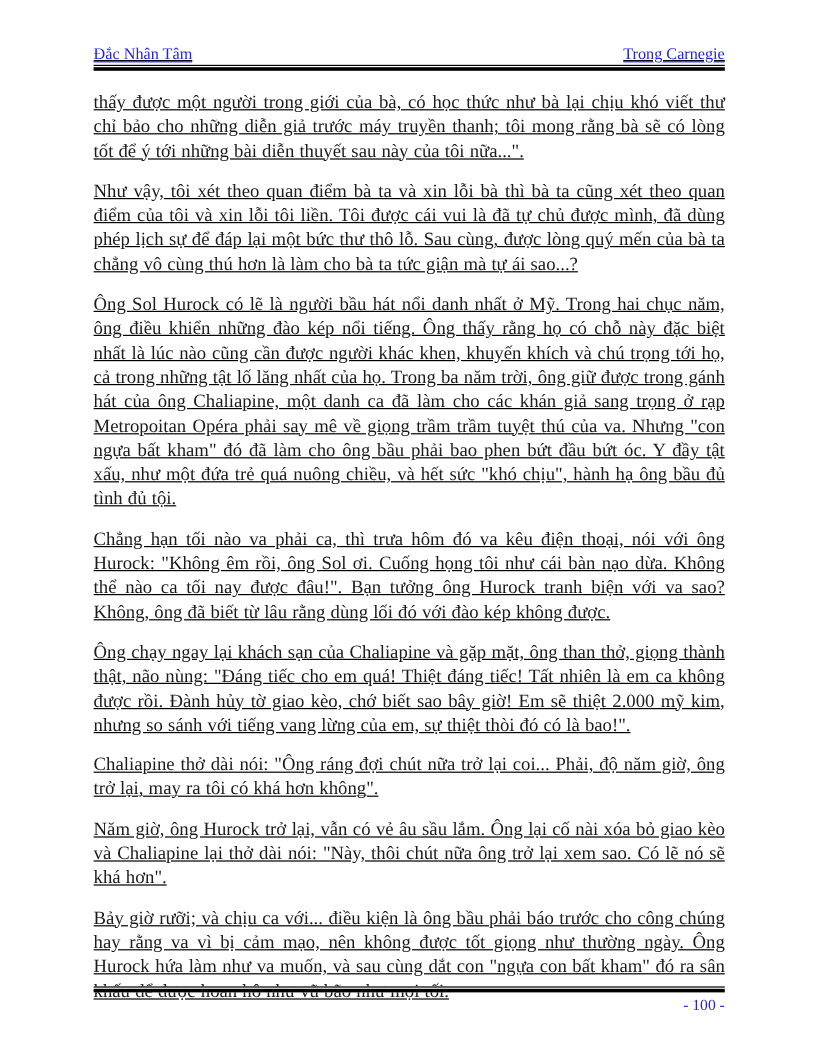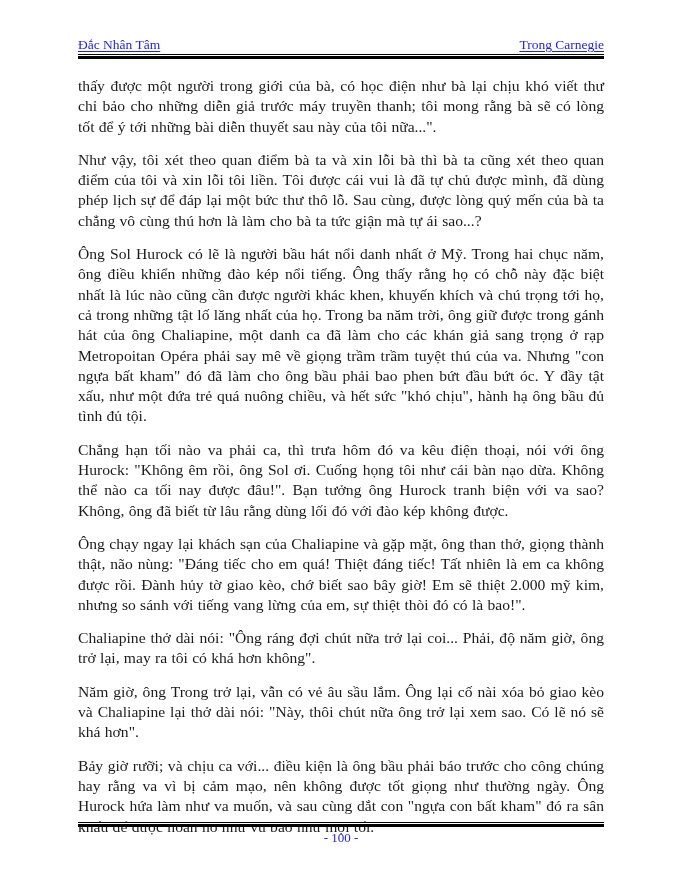--- a/index.html
+++ b/index.html
@@ -9,20 +9,21 @@
     background: #ffffff;
     position: relative;
     overflow: hidden;
     font-family: "Liberation Serif", serif;
   }
   .page {
     position: absolute;
     inset: 0;
     padding: 37px 76px 0 78px;
     box-sizing: border-box;
+    text-decoration: underline;
   }
   .header {
     display: flex;
     justify-content: space-between;
     align-items: baseline;
     font-size: 13.5px;
     line-height: 16px;
     color: #2323dd;
     margin-bottom: 1px;
   }
@@ -43,46 +44,46 @@
     color: #1b1b1b;
     word-spacing: 0.4px;
   }
   .footer {
     position: absolute;
     left: 78px;
     right: 76px;
     top: 822px;
   }
   .pagenum {
-    text-align: center;
+    text-align: right;
     color: #2323dd;
     font-size: 13px;
     margin-top: 3px;
   }
 </style>
 </head>
 <body>
 
 <div class="page">
 
   <div class="header">
     <span class="hlink">Đắc Nhân Tâm</span>
     <span class="hlink">Trong Carnegie</span>
   </div>
 
   <div class="rule"></div>
 
   <div class="body">
-    <p>thấy được một người trong giới của bà, có học điện như bà lại chịu khó viết thư chỉ bảo cho những diễn giả trước máy truyền thanh; tôi mong rằng bà sẽ có lòng tốt để ý tới những bài diễn thuyết sau này của tôi nữa...".</p>
+    <p>thấy được một người trong giới của bà, có học thức như bà lại chịu khó viết thư chỉ bảo cho những diễn giả trước máy truyền thanh; tôi mong rằng bà sẽ có lòng tốt để ý tới những bài diễn thuyết sau này của tôi nữa...".</p>
     <p>Như vậy, tôi xét theo quan điểm bà ta và xin lỗi bà thì bà ta cũng xét theo quan điểm của tôi và xin lỗi tôi liền. Tôi được cái vui là đã tự chủ được mình, đã dùng phép lịch sự để đáp lại một bức thư thô lỗ. Sau cùng, được lòng quý mến của bà ta chẳng vô cùng thú hơn là làm cho bà ta tức giận mà tự ái sao...?</p>
     <p>Ông Sol Hurock có lẽ là người bầu hát nổi danh nhất ở Mỹ. Trong hai chục năm, ông điều khiển những đào kép nổi tiếng. Ông thấy rằng họ có chỗ này đặc biệt nhất là lúc nào cũng cần được người khác khen, khuyến khích và chú trọng tới họ, cả trong những tật lố lăng nhất của họ. Trong ba năm trời, ông giữ được trong gánh hát của ông Chaliapine, một danh ca đã làm cho các khán giả sang trọng ở rạp Metropoitan Opéra phải say mê về giọng trầm trầm tuyệt thú của va. Nhưng "con ngựa bất kham" đó đã làm cho ông bầu phải bao phen bứt đầu bứt óc. Y đầy tật xấu, như một đứa trẻ quá nuông chiều, và hết sức "khó chịu", hành hạ ông bầu đủ tình đủ tội.</p>
     <p>Chẳng hạn tối nào va phải ca, thì trưa hôm đó va kêu điện thoại, nói với ông Hurock: "Không êm rồi, ông Sol ơi. Cuống họng tôi như cái bàn nạo dừa. Không thể nào ca tối nay được đâu!". Bạn tưởng ông Hurock tranh biện với va sao? Không, ông đã biết từ lâu rằng dùng lối đó với đào kép không được.</p>
     <p>Ông chạy ngay lại khách sạn của Chaliapine và gặp mặt, ông than thở, giọng thành thật, não nùng: "Đáng tiếc cho em quá! Thiệt đáng tiếc! Tất nhiên là em ca không được rồi. Đành hủy tờ giao kèo, chớ biết sao bây giờ! Em sẽ thiệt 2.000 mỹ kim, nhưng so sánh với tiếng vang lừng của em, sự thiệt thòi đó có là bao!".</p>
     <p>Chaliapine thở dài nói: "Ông ráng đợi chút nữa trở lại coi... Phải, độ năm giờ, ông trở lại, may ra tôi có khá hơn không".</p>
-    <p>Năm giờ, ông Trong trở lại, vẫn có vẻ âu sầu lắm. Ông lại cố nài xóa bỏ giao kèo và Chaliapine lại thở dài nói: "Này, thôi chút nữa ông trở lại xem sao. Có lẽ nó sẽ khá hơn".</p>
+    <p>Năm giờ, ông Hurock trở lại, vẫn có vẻ âu sầu lắm. Ông lại cố nài xóa bỏ giao kèo và Chaliapine lại thở dài nói: "Này, thôi chút nữa ông trở lại xem sao. Có lẽ nó sẽ khá hơn".</p>
     <p>Bảy giờ rưỡi; và chịu ca với... điều kiện là ông bầu phải báo trước cho công chúng hay rằng va vì bị cảm mạo, nên không được tốt giọng như thường ngày. Ông Hurock hứa làm như va muốn, và sau cùng dắt con "ngựa con bất kham" đó ra sân khấu để được hoan hô như vũ bão như mọi tối.</p>
   </div>
 
   <div class="footer">
     <div class="rule"></div>
     <div class="pagenum">- 100 -</div>
   </div>
 
 </div>
 

